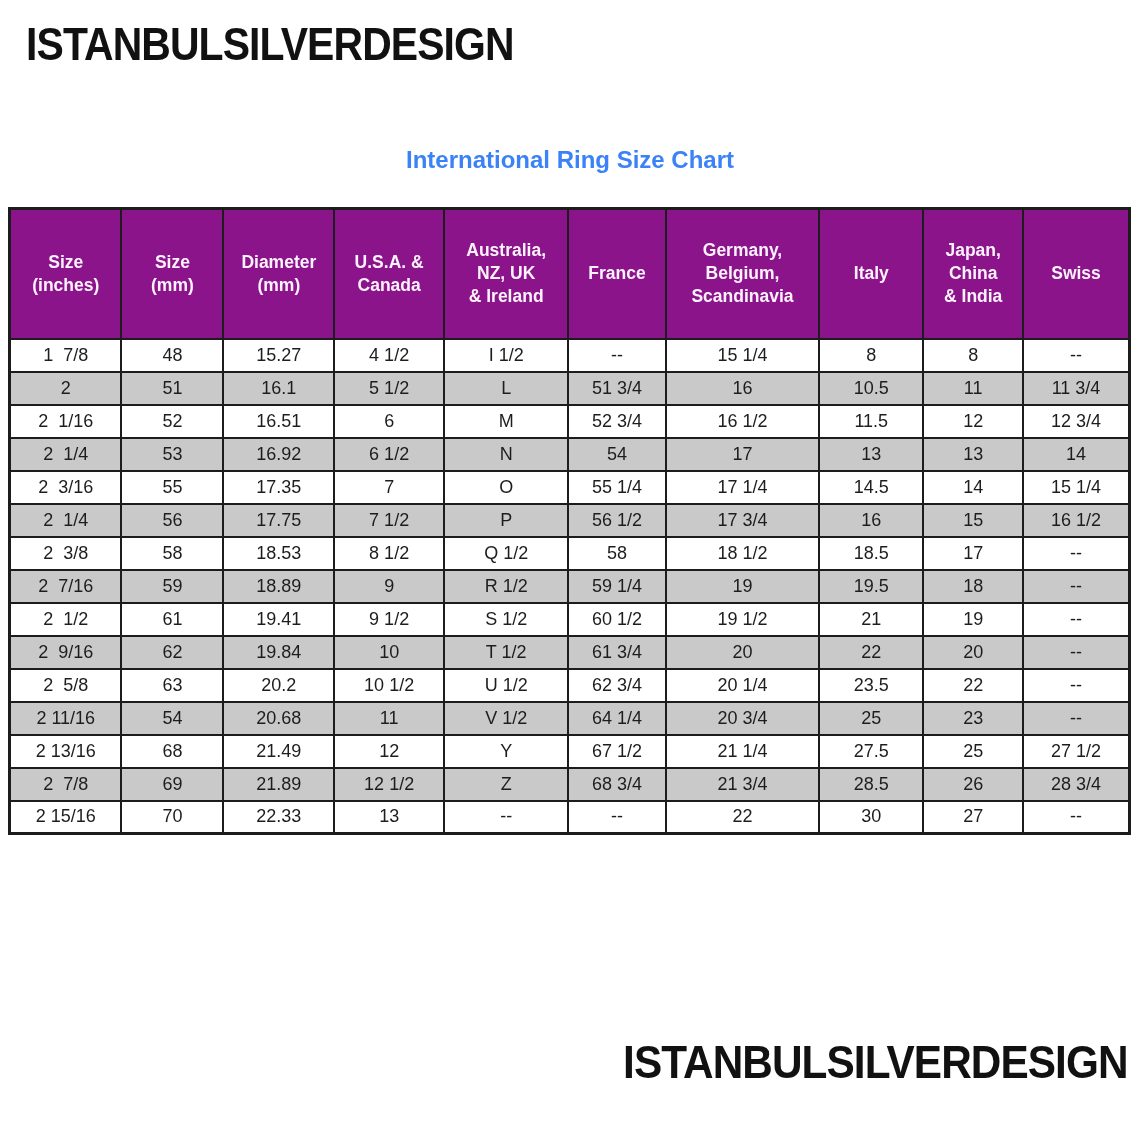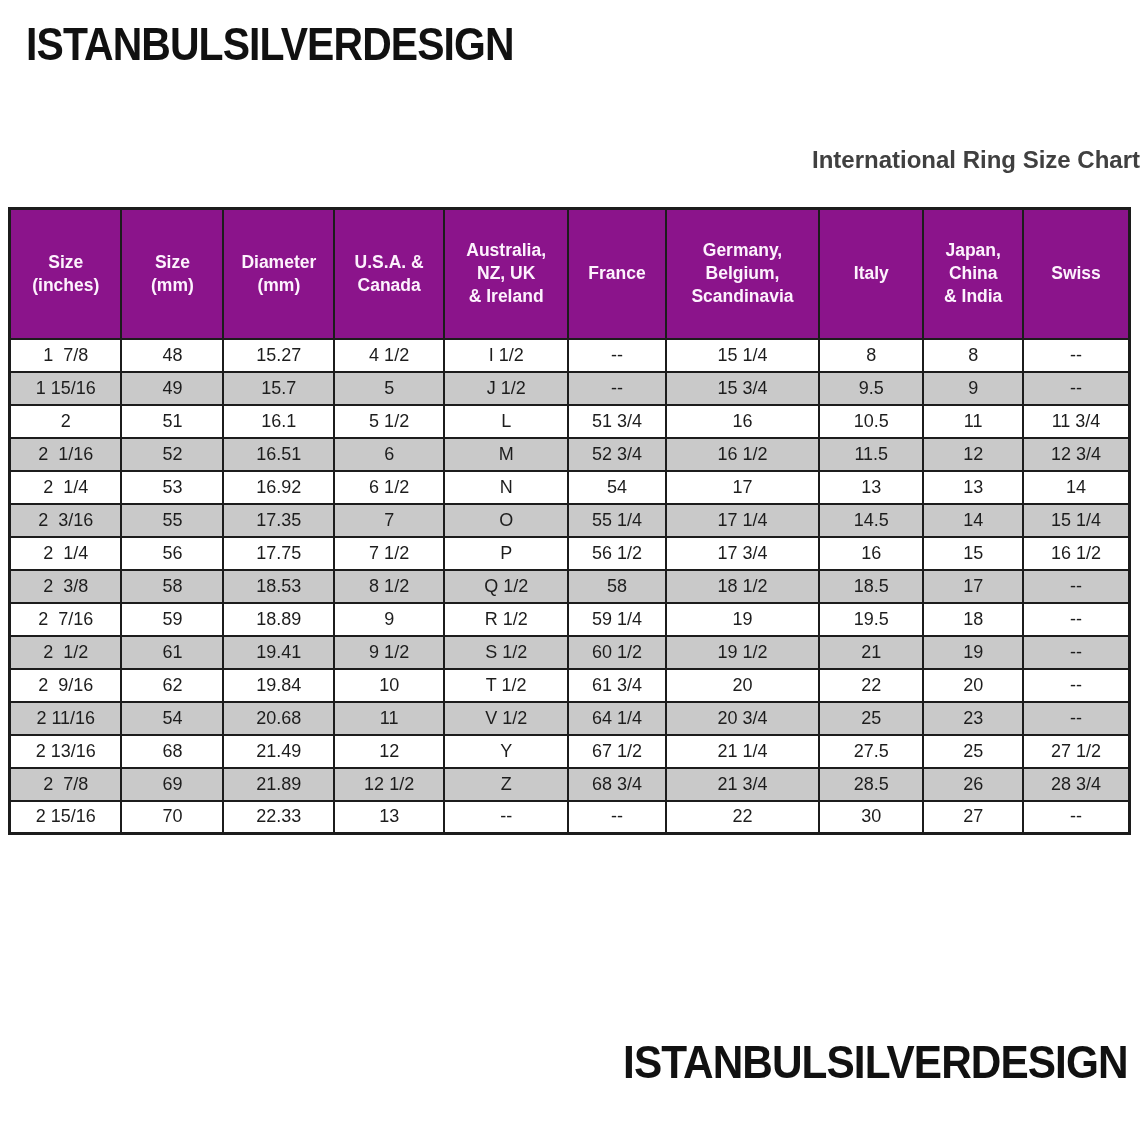--- a/index.html
+++ b/index.html
@@ -38,24 +38,24 @@
     right:12px;
     top:1034px;
     transform:scaleX(0.90);
     transform-origin:right center;
   }
   .title{
     position:absolute;
     top:146px;
     left:0;
     width:100%;
-    text-align:right;
+    text-align:center;
     font-size:24px;
     font-weight:bold;
-    color:#404040;
+    color:#3b82f6;
     letter-spacing:0px;
   }
   table.ring-table{
     position:absolute;
     left:8px;
     top:207px;
     width:1123px;
     border-collapse:collapse;
     table-layout:fixed;
     border:3px solid var(--border);
@@ -142,32 +142,20 @@
         <td>15.27</td>
         <td>4 1/2</td>
         <td>I 1/2</td>
         <td>--</td>
         <td>15 1/4</td>
         <td>8</td>
         <td>8</td>
         <td>--</td>
       </tr>
       <tr>
-        <td>1 15/16</td>
-        <td>49</td>
-        <td>15.7</td>
-        <td>5</td>
-        <td>J 1/2</td>
-        <td>--</td>
-        <td>15 3/4</td>
-        <td>9.5</td>
-        <td>9</td>
-        <td>--</td>
-      </tr>
-      <tr>
         <td>2</td>
         <td>51</td>
         <td>16.1</td>
         <td>5 1/2</td>
         <td>L</td>
         <td>51 3/4</td>
         <td>16</td>
         <td>10.5</td>
         <td>11</td>
         <td>11 3/4</td>
@@ -262,20 +250,32 @@
         <td>19.84</td>
         <td>10</td>
         <td>T 1/2</td>
         <td>61 3/4</td>
         <td>20</td>
         <td>22</td>
         <td>20</td>
         <td>--</td>
       </tr>
       <tr>
+        <td>2  5/8</td>
+        <td>63</td>
+        <td>20.2</td>
+        <td>10 1/2</td>
+        <td>U 1/2</td>
+        <td>62 3/4</td>
+        <td>20 1/4</td>
+        <td>23.5</td>
+        <td>22</td>
+        <td>--</td>
+      </tr>
+      <tr>
         <td>2 11/16</td>
         <td>54</td>
         <td>20.68</td>
         <td>11</td>
         <td>V 1/2</td>
         <td>64 1/4</td>
         <td>20 3/4</td>
         <td>25</td>
         <td>23</td>
         <td>--</td>

